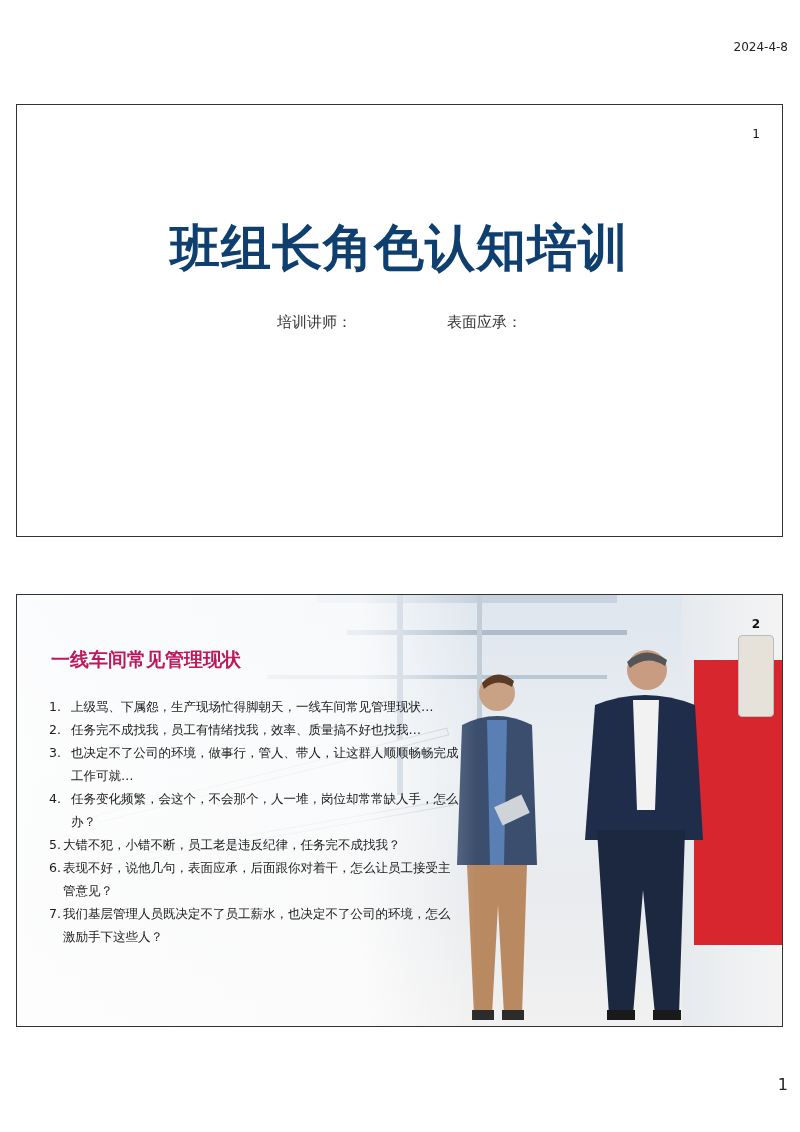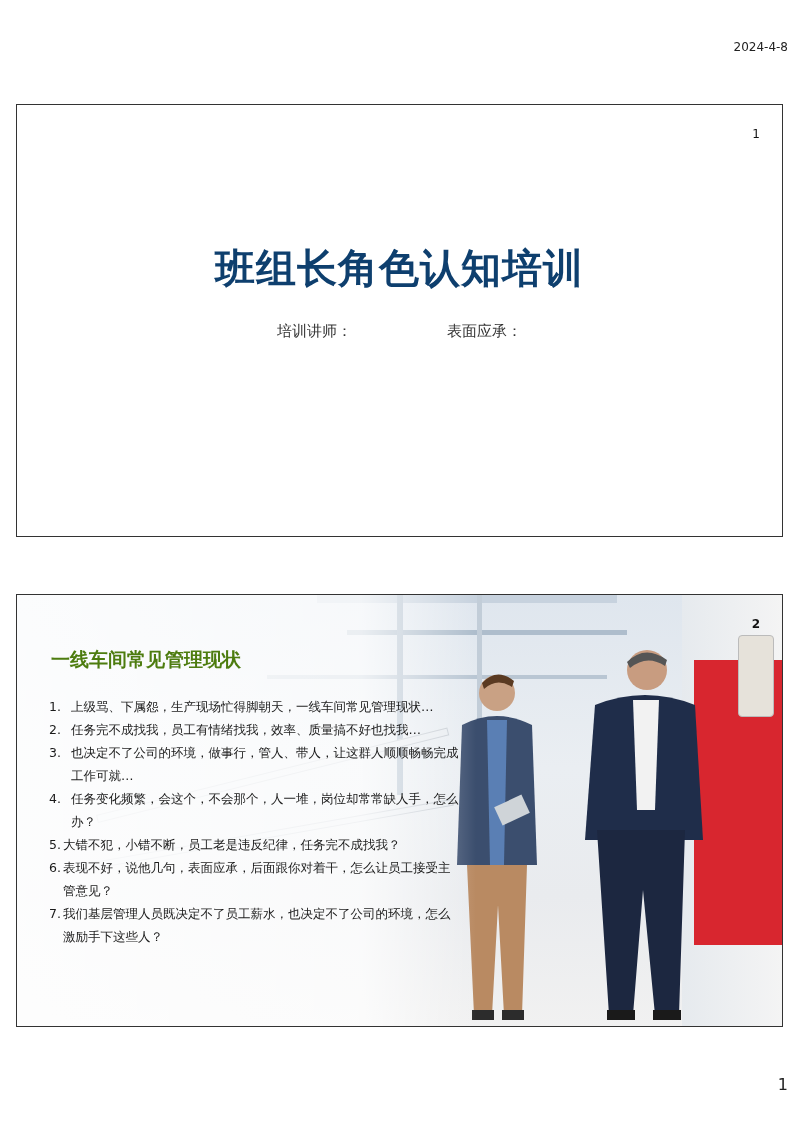--- a/index.html
+++ b/index.html
@@ -4,36 +4,36 @@
 <style>
   html, body { margin:0; padding:0; }
   body { width:800px; height:1132px; background:#ffffff; position:relative; overflow:hidden;
          font-family:"DejaVu Sans", "Liberation Sans", sans-serif; color:#222; }
   .date { position:absolute; top:40px; right:12px; font-size:12px; color:#222; }
   .slide { position:absolute; left:16px; width:767px; border:1px solid #333; box-sizing:border-box; overflow:hidden; }
   .slide1 { top:104px; height:433px; background:#fff; }
   .slide2 { top:594px; height:433px; }
   .slide-num { position:absolute; top:22px; right:22px; font-size:12px; color:#111; font-weight:bold; }
   .s1-num { font-weight:normal; }
-  .title { position:absolute; top:110px; left:0; right:0; text-align:center; font-size:40px; font-weight:900;
-           color:#0e3f6e; letter-spacing:1px;margin-top:26px; }
+  .title { position:absolute; top:110px; left:0; right:0; text-align:center; font-size:50px; font-weight:900;
+           color:#0e3f6e; letter-spacing:1px; }
   .meta { position:absolute; top:208px; left:0; right:0; text-align:center; font-size:15px; color:#333; }
-  .meta span { display:inline-block; margin:9px 45px; }
+  .meta span { display:inline-block; margin:0 45px; }
   
   .bg { position:absolute; inset:0;
         background: linear-gradient(180deg, #dfe6ee 0%, #eaeef2 40%, #e9ebee 70%, #f1f1f1 100%); }
   .beam { position:absolute; background:#c7d2de; }
   .rail { position:absolute; background:#e8ecf0; border:1px solid #c6ccd3; }
   .red-wall { position:absolute; right:0; top:65px; width:88px; height:285px; background:#d8262f; }
   .red-frame { position:absolute; right:0; top:0; width:100px; height:433px; background:linear-gradient(90deg,#e6eaee,#f4f4f4); }
   .device { position:absolute; right:8px; top:40px; width:34px; height:80px; background:#e6e2da; border-radius:4px; border:1px solid #bbb; }
   .person1 { position:absolute; left:425px; top:70px; width:100px; height:363px; }
   .person2 { position:absolute; left:558px; top:45px; width:130px; height:388px; }
   .fade { position:absolute; inset:0; background:linear-gradient(90deg, rgba(255,255,255,0.88) 0%, rgba(255,255,255,0.75) 45%, rgba(255,255,255,0) 60%); }
-  .s2-heading { position:absolute; top:52px; left:34px; font-size:19px; font-weight:bold; color:#4d7c0f; }
+  .s2-heading { position:absolute; top:52px; left:34px; font-size:19px; font-weight:bold; color:#be185d; }
   .list { position:absolute; top:100px; left:32px; width:410px; font-size:12.5px; color:#1a1a1a; line-height:23px; }
   .item { display:flex; }
   .item .n { width:22px; flex:0 0 auto; }
   .item.tight .n { width:14px; }
   .item .t { flex:1; }
   .page-num { position:absolute; bottom:38px; right:12px; font-size:16px; color:#222; }
 </style>
 </head>
 <body>
 

